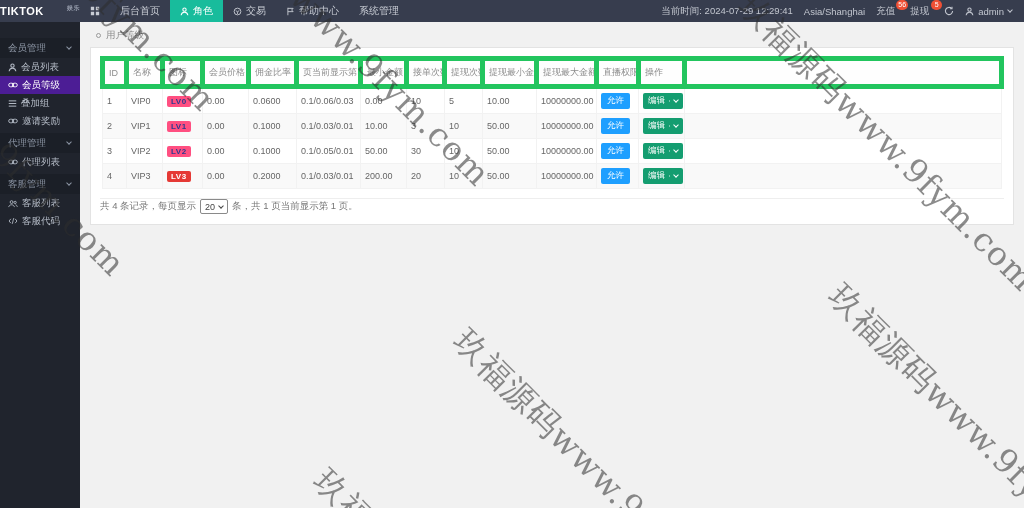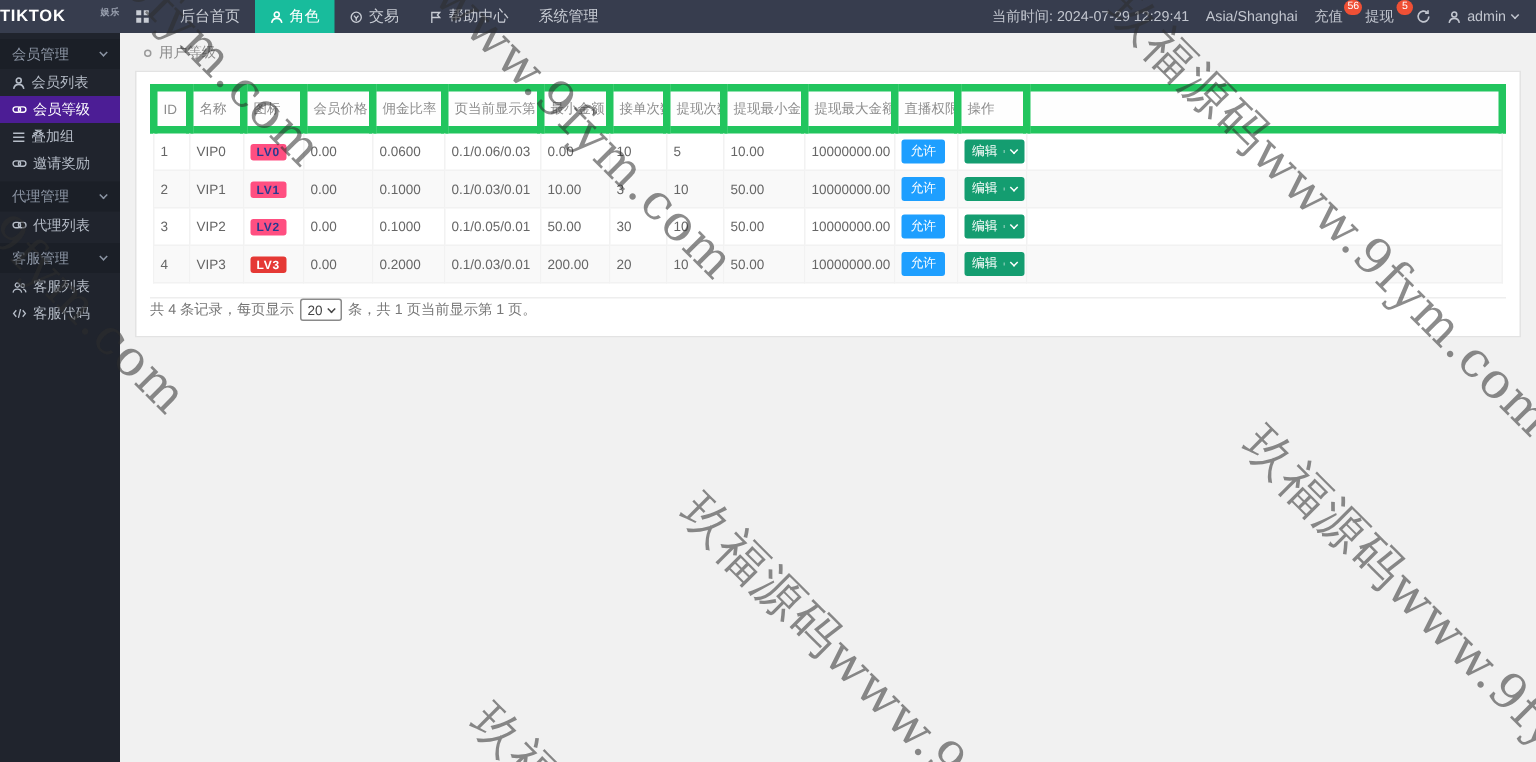--- a/index.html
+++ b/index.html
@@ -18,21 +18,21 @@
   .menu-item { display:flex; align-items:center; gap:4px; padding:0 10px; font-size:10px; cursor:pointer; }
   .menu-item.active { background:#18bc9c; color:#fff; }
   .topbar-right { margin-left:auto; display:flex; align-items:center; gap:11px; padding-right:12px; font-size:9.5px; color:#c2c6cf; }
   .badge-wrap { position:relative; padding-right:4px; cursor:pointer; }
   .mini-badge { position:absolute; top:-5px; right:-9px; min-width:11px; height:10px; border-radius:6px; background:#ef5035; color:#fff; font-size:7px; line-height:10px; text-align:center; padding:0 2px; }
   .admin-wrap { display:flex; align-items:center; gap:4px; cursor:pointer; }
   .chev { display:inline-block; width:4px; height:4px; border-right:1px solid currentColor; border-bottom:1px solid currentColor; transform:rotate(45deg); margin-top:-2px; }
   
   .sidebar { position:absolute; top:22px; left:0; bottom:0; width:80px; background:#20242d; z-index:4; }
   .side-group { height:20px; display:flex; align-items:center; justify-content:space-between; padding:0 9px 0 8px; font-size:9.5px; color:#8d96a5; background:#1b1f27; margin-top:3px; cursor:pointer; }
-  .side-group:first-child { margin-top:4px; }
+  .side-group:first-child { margin-top:16px; }
   .side-item { height:18px; display:flex; align-items:center; gap:4px; padding-left:8px; font-size:9.5px; color:#b6bdc8; cursor:pointer; }
   .side-item.active { background:#4c1d95; color:#fff; }
   .side-item svg, .side-group svg { flex:none; }
   
   .main { position:absolute; left:80px; top:22px; right:0; bottom:0;border-radius:30px; }
   .breadcrumb { padding:7px 0 5px 16px; font-size:9.5px; color:#8a8a8a; display:flex; align-items:center; gap:5px; }
   .bc-dot { width:5px; height:5px; border:1px solid #9a9a9a; border-radius:50%; display:inline-block; }
   .card { margin:0 10px; background:#fff; border:1px solid #e3e3e3; padding:8px 9px 10px; }
   table { width:100%; border-collapse:collapse; table-layout:fixed; }
   th { font-weight:normal; color:#8d8d8d; text-align:left; font-size:9px; padding:5px 4px; border:5px solid #22c55e; background:#fefefe; overflow:hidden; white-space:nowrap; }

